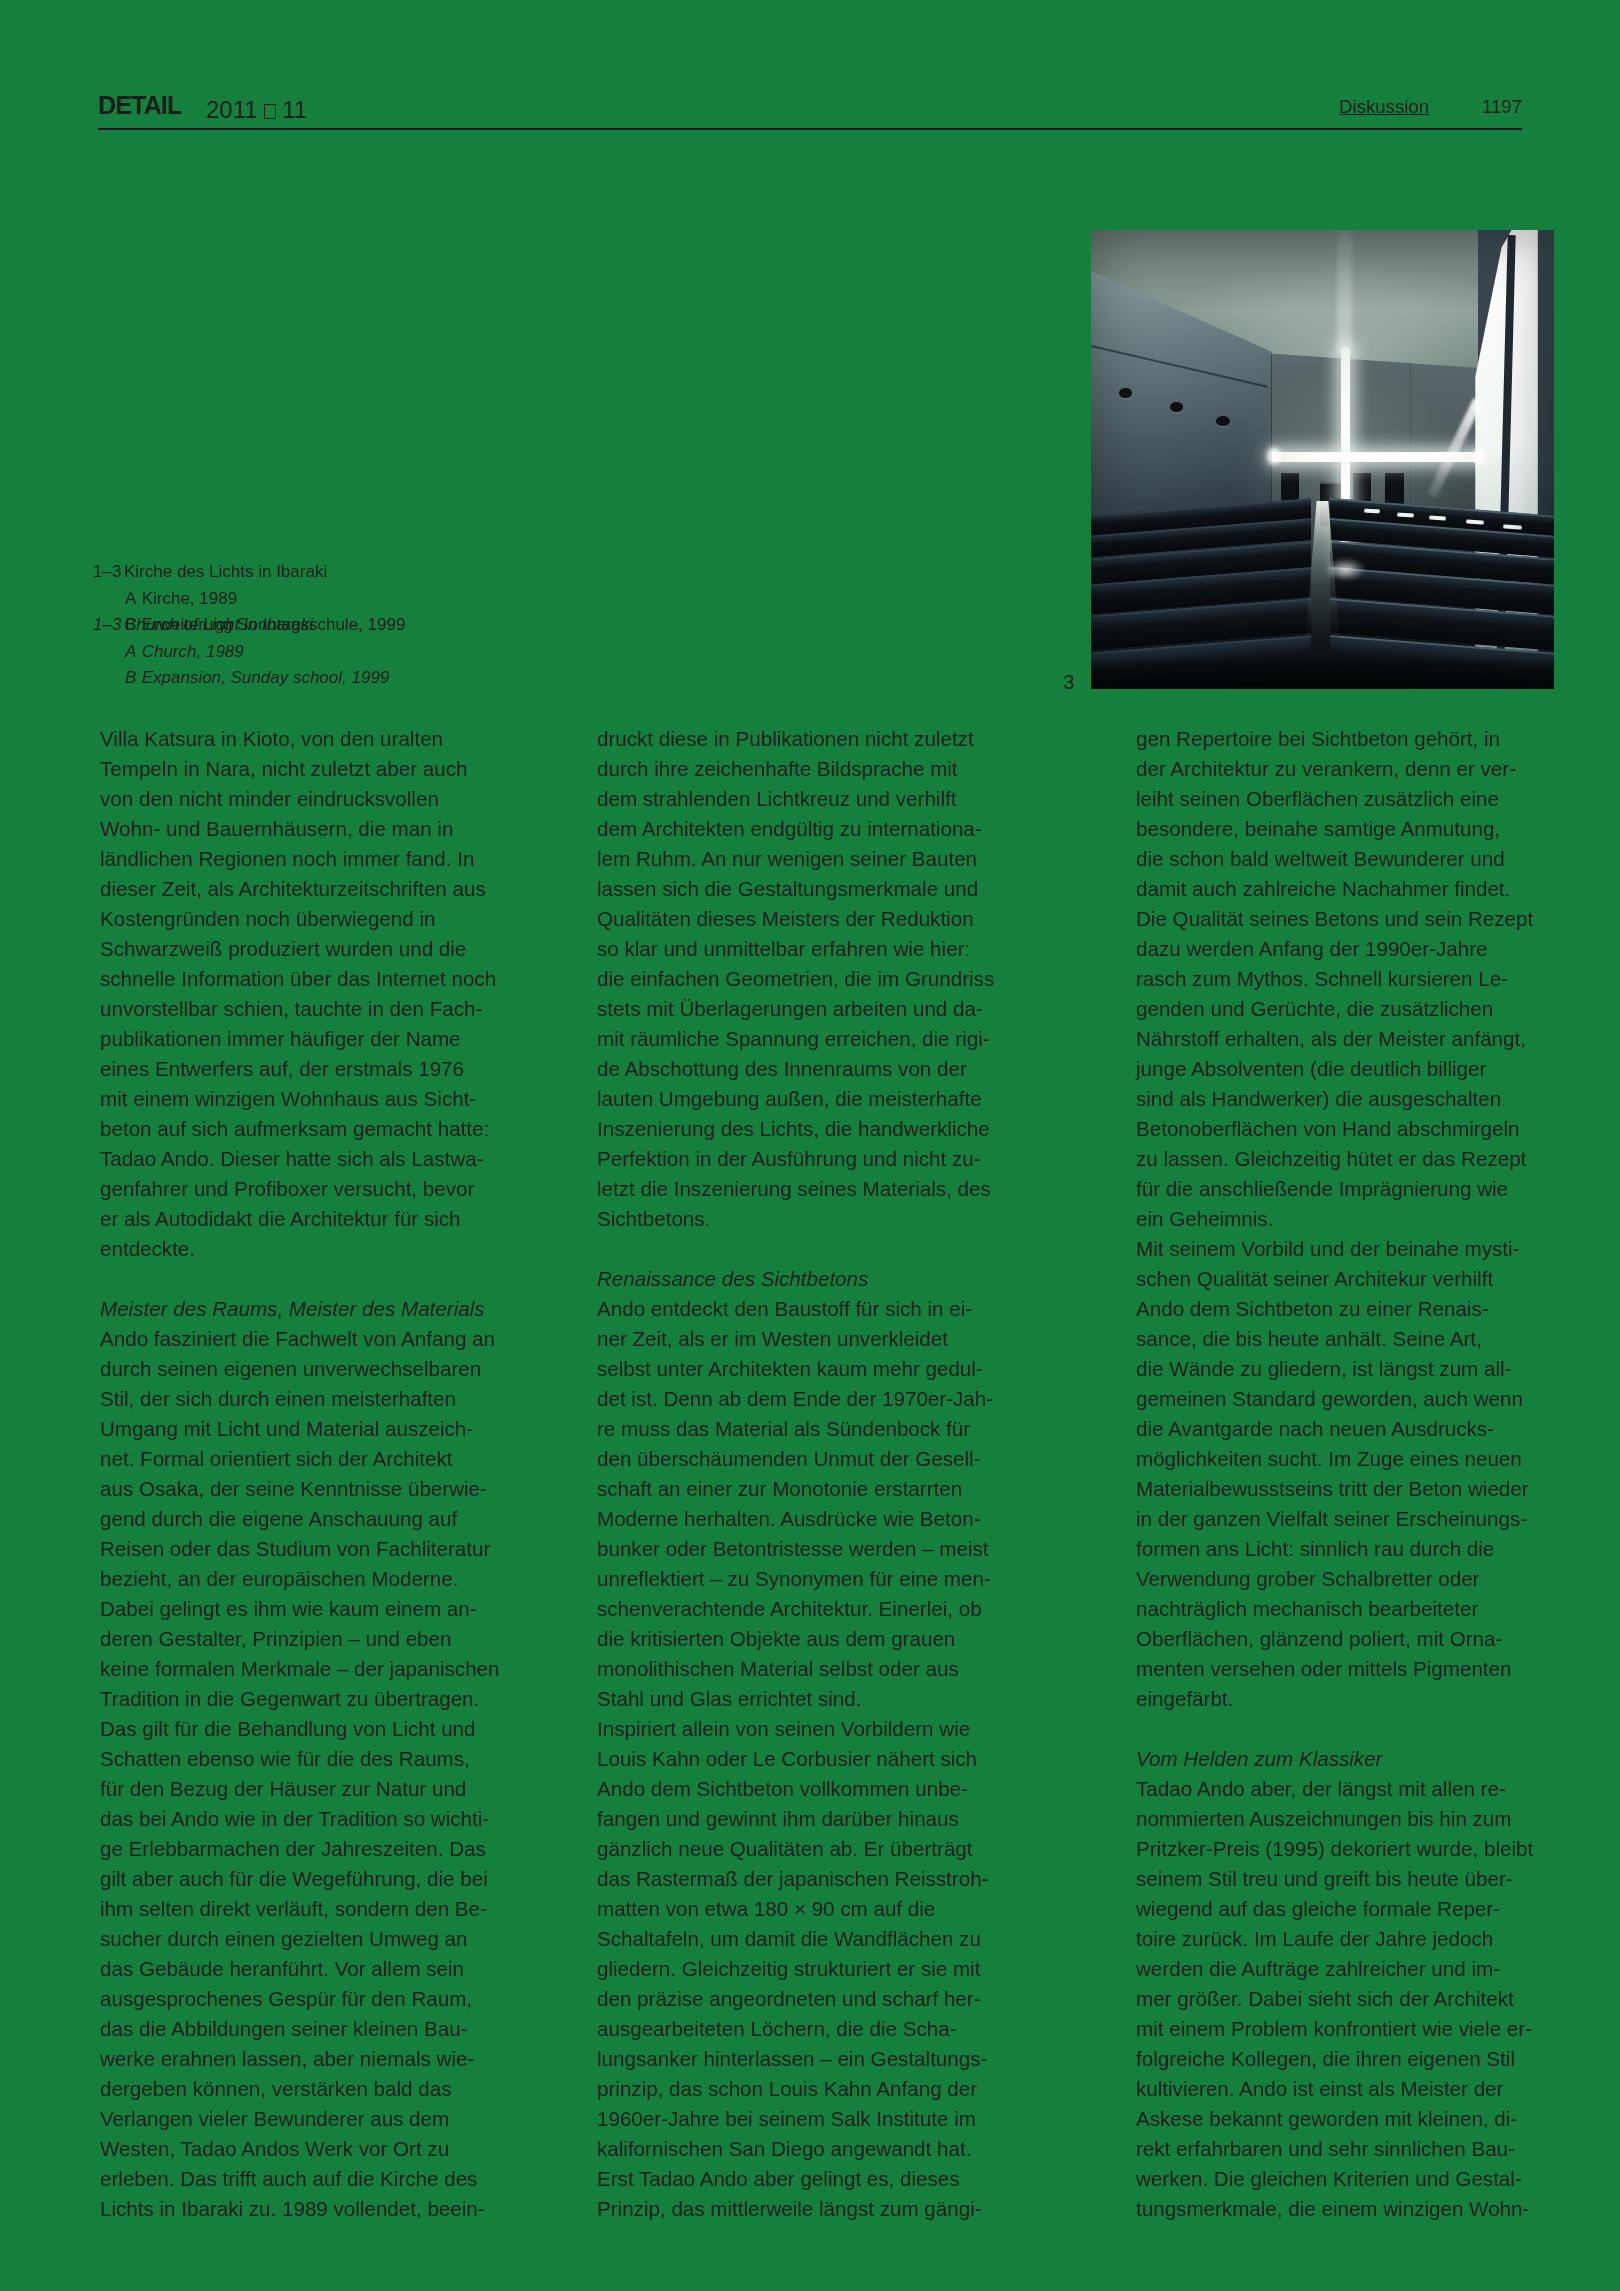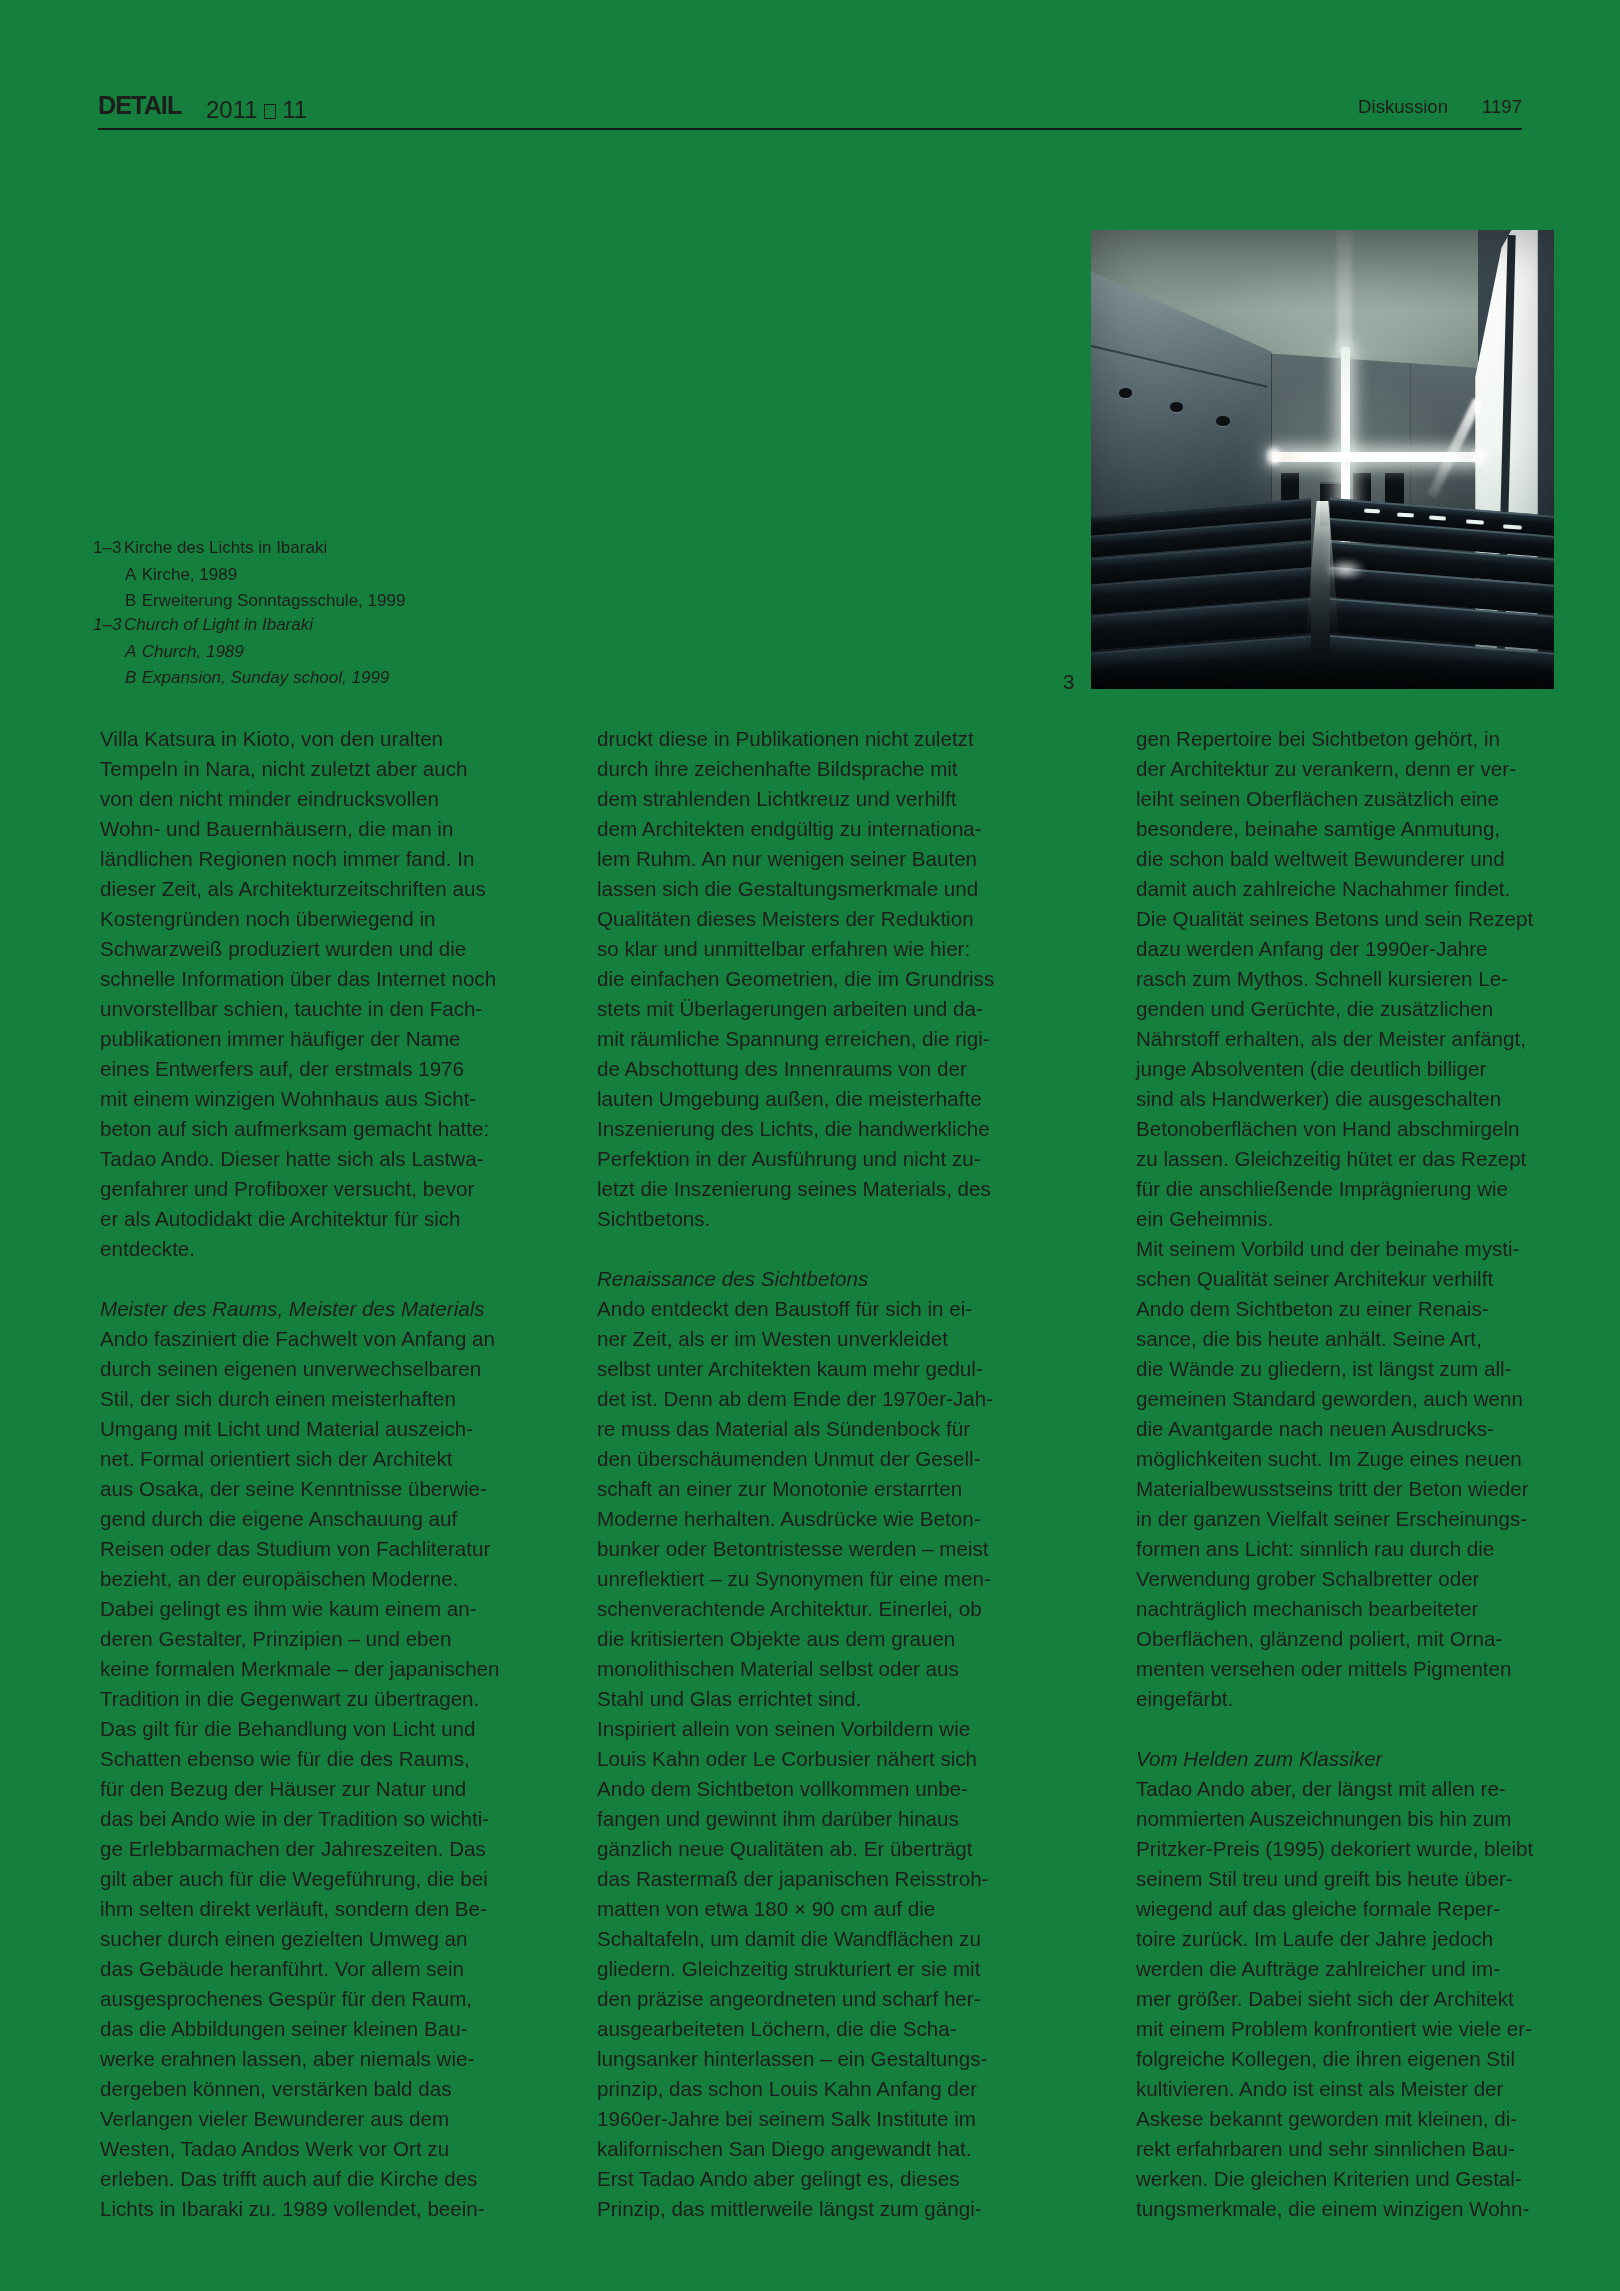--- a/index.html
+++ b/index.html
@@ -6,25 +6,25 @@
   .page{position:relative;width:1620px;height:2292px;background:#15803d;
         font-family:"Liberation Sans",sans-serif;color:#1d1d1b;overflow:hidden;}
   
   .hdr{position:absolute;left:98px;top:90px;width:1424px;height:31px;}
   .hdr-logo{position:absolute;left:0;top:0;font-size:26.5px;font-weight:900;letter-spacing:-1px;
             transform:scaleX(.95);transform-origin:left;}
   .hdr-issue{position:absolute;left:108px;top:5.9px;font-size:24px;}
   .hdr-box{display:inline-block;width:10.8px;height:12.7px;border:1.8px solid #1d1d1b;
            vertical-align:-1px;margin:0 5.9px;}
   .hdr-right{position:absolute;right:0;top:5.9px;font-size:18.6px;}
-  .hdr-right .sec{margin-right:34px;}
+  .hdr-right .sec{margin-right:53px;text-decoration:underline;}
   .rule{position:absolute;left:98px;top:128px;width:1424px;height:2px;background:#1a1a1a;}
   
   .caption{position:absolute;left:93px;width:461px;font-size:17px;line-height:26.5px;}
-  .caption.de{top:535px;}
+  .caption.de{top:559px;}
   .caption.en{top:612px;font-style:italic;}
   .cap-label{display:inline-block;width:31px;}
   .cap-label.sub{margin-left:32px;width:16.7px;}
   
   .fig-num{position:absolute;left:1063px;top:670px;font-size:20.6px;}
   
   .col{position:absolute;top:724px;width:465px;font-size:20.6px;line-height:30px;}
   .col.c1{left:100px;} .col.c2{left:597px;} .col.c3{left:1136px;}
   .para{white-space:pre-line;}
   .subhead{white-space:pre-line;font-style:italic;margin-top:30px;}

